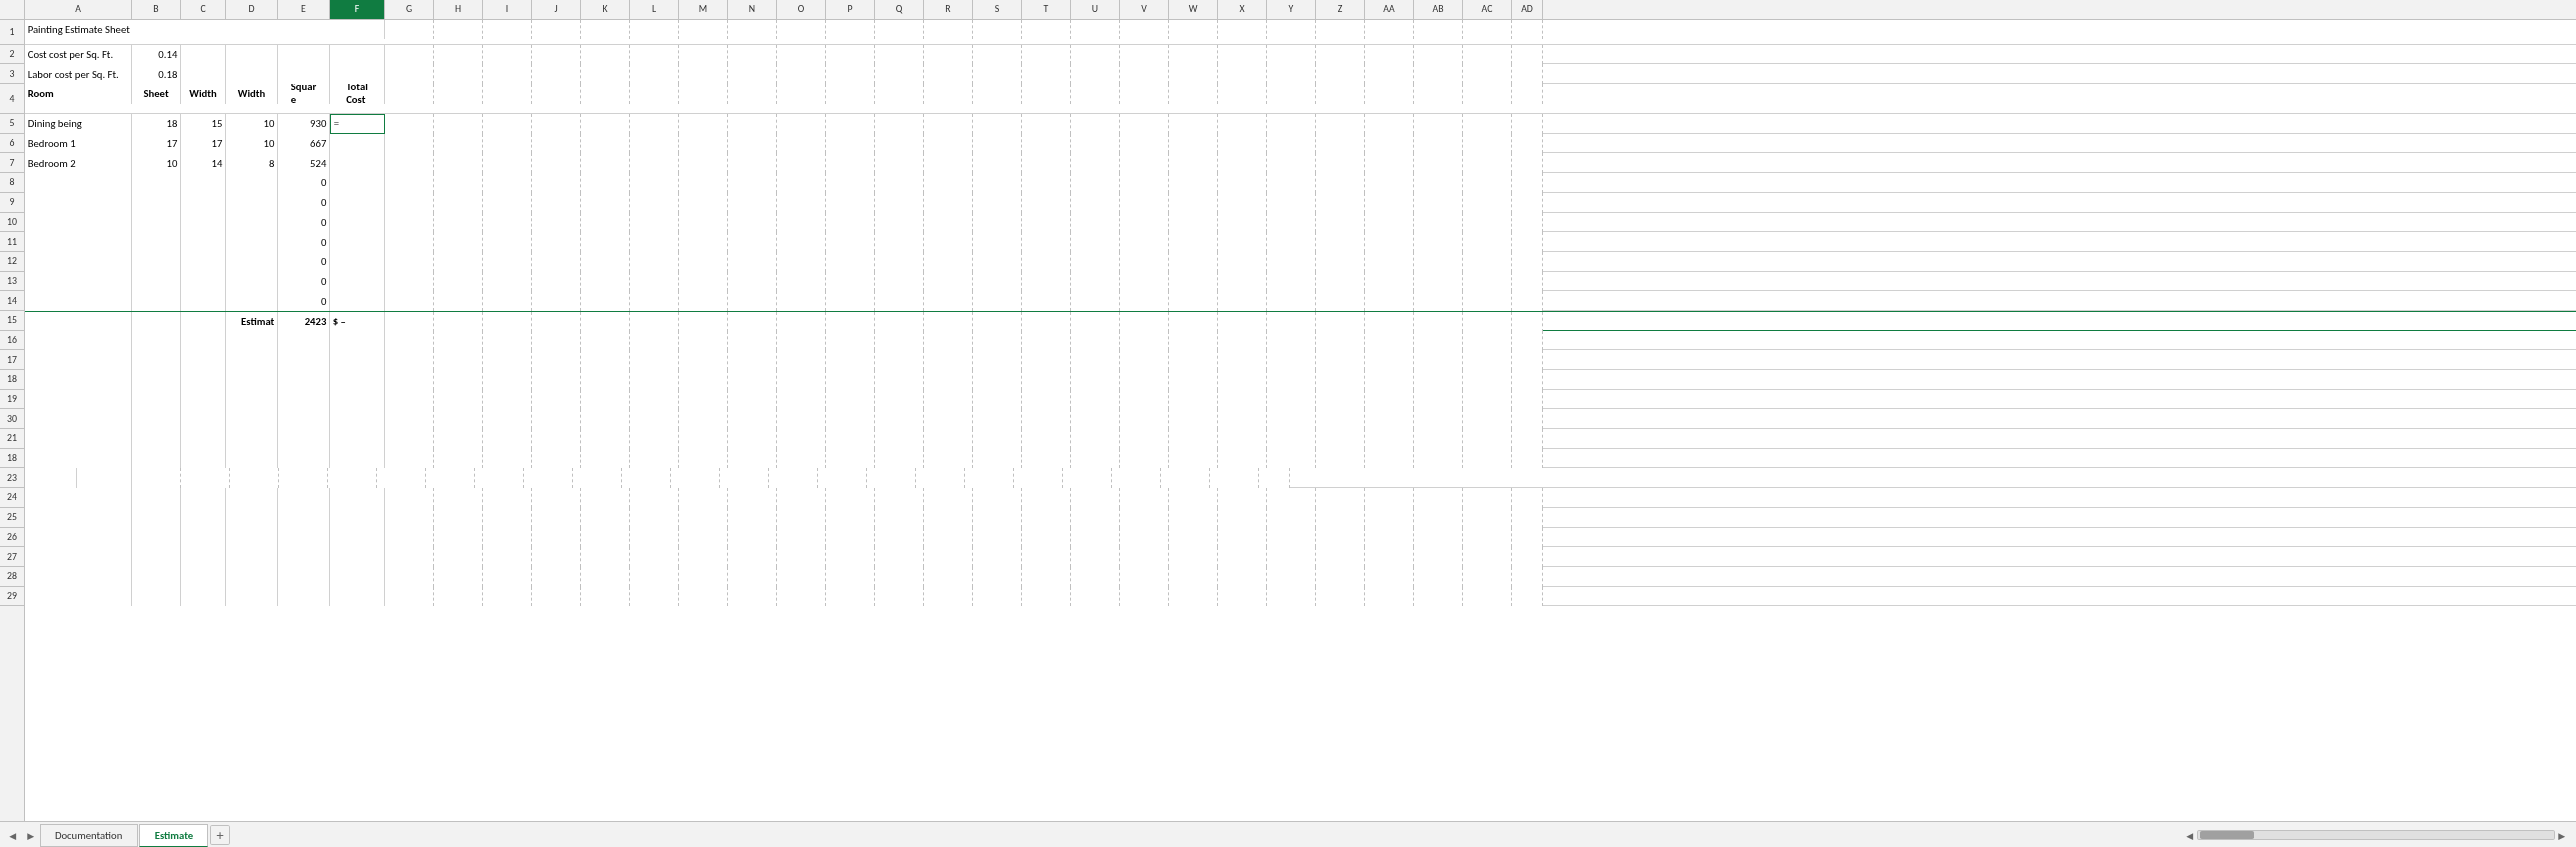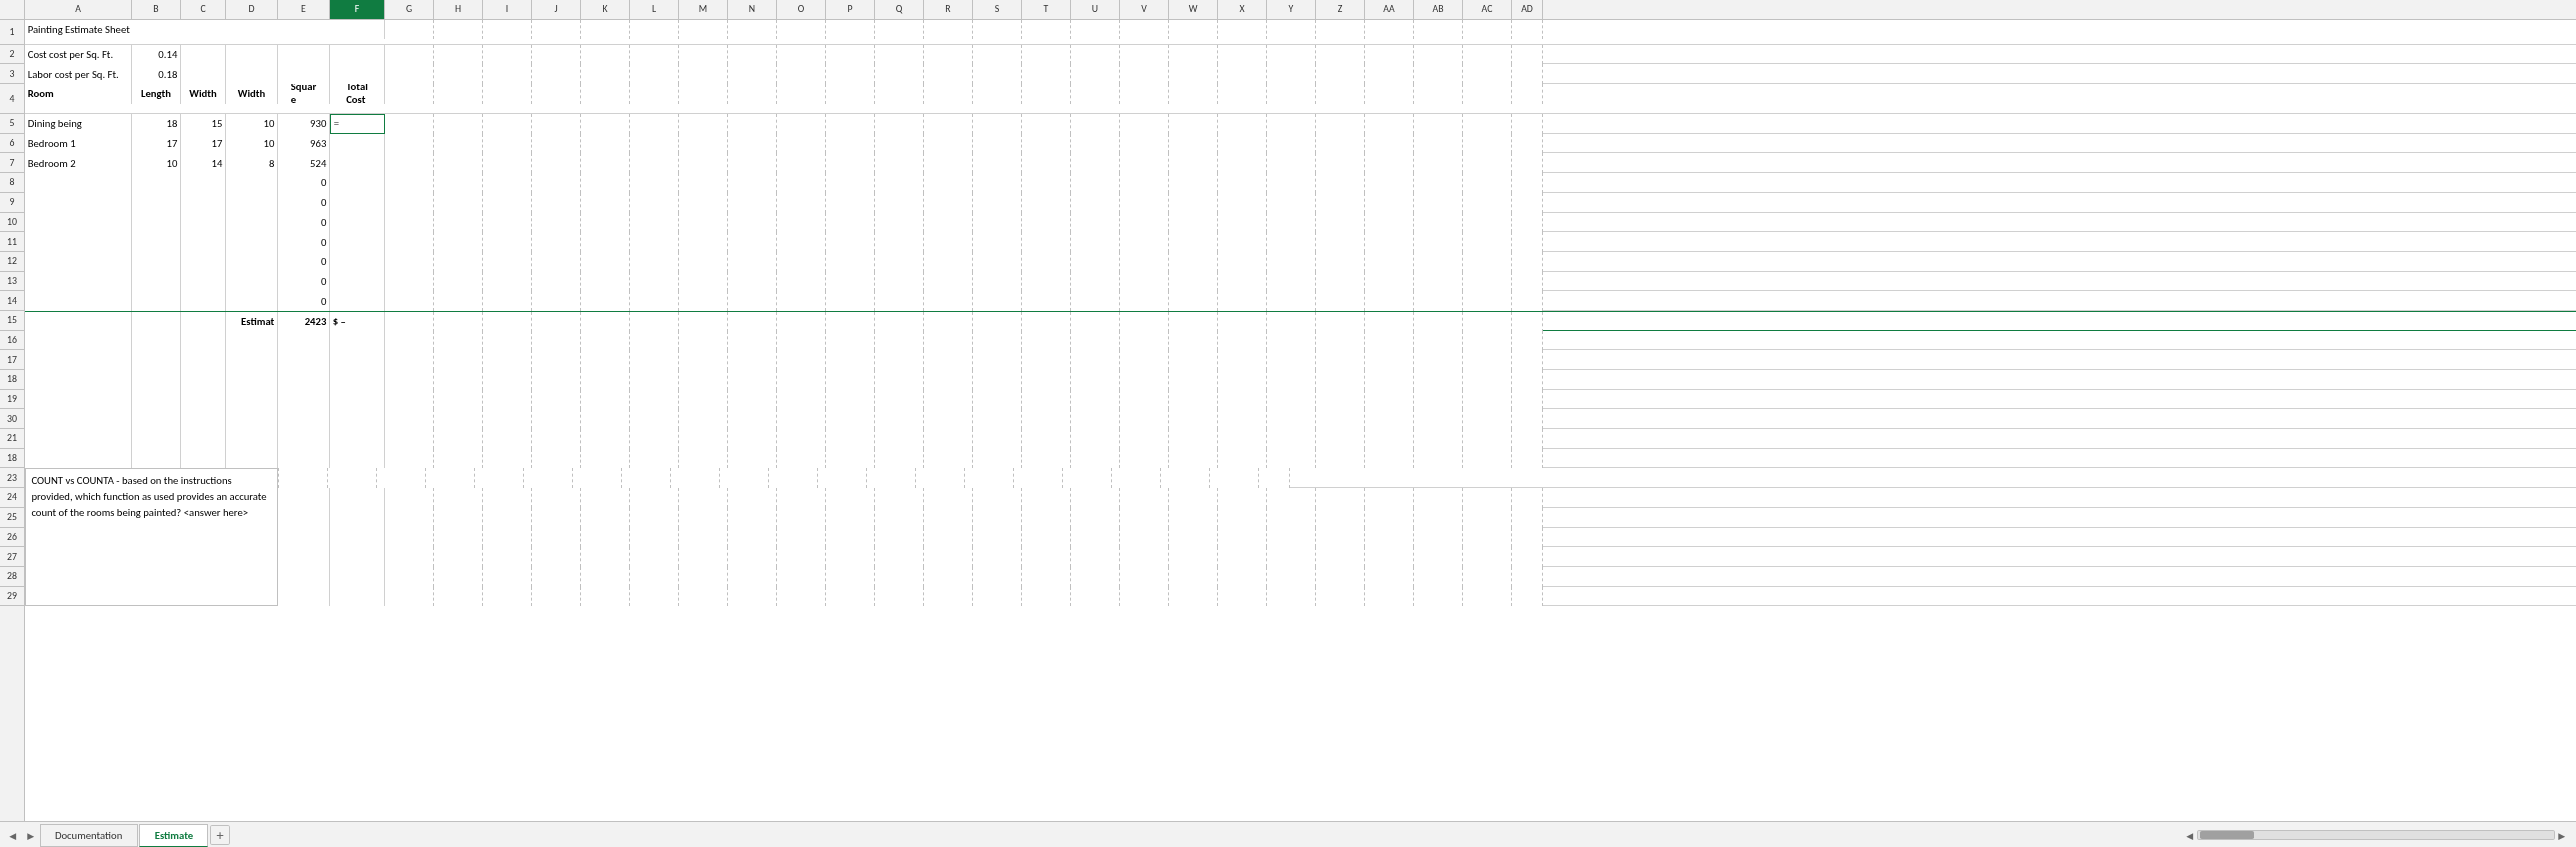--- a/index.html
+++ b/index.html
@@ -362,21 +362,21 @@
           <div class="cell" style="width: 49px; min-width: 49px; border-right: 0.9px dashed rgb(192, 192, 192);"></div>
           <div class="cell" style="width: 49px; min-width: 49px; border-right: 0.9px dashed rgb(192, 192, 192);"></div>
           <div class="cell" style="width: 49px; min-width: 49px; border-right: 0.9px dashed rgb(192, 192, 192);"></div>
           <div class="cell" style="width: 49px; min-width: 49px; border-right: 0.9px dashed rgb(192, 192, 192);"></div>
           <div class="cell" style="width: 49px; min-width: 49px; border-right: 0.9px dashed rgb(192, 192, 192);"></div>
           <div class="cell" style="width: 49px; min-width: 49px; border-right: 0.9px dashed rgb(192, 192, 192);"></div>
           <div class="cell" style="width: 31px; min-width: 31px; border-right: 0.9px dashed rgb(192, 192, 192);"></div>
         </div>
         <div class="grid-row" style="height: 30px; min-height: 30px;">
           <div class="cell bold" style="width: 107px; min-width: 107px;">Room</div>
-          <div class="cell bold center" style="width: 49px; min-width: 49px;">Length</div>
+          <div class="cell bold center" style="width: 49px; min-width: 49px;">Sheet</div>
           <div class="cell bold center" style="width: 45px; min-width: 45px;">Width</div>
           <div class="cell bold center" style="width: 52px; min-width: 52px;">Width</div>
           <div class="cell bold center" style="width: 52px; min-width: 52px; flex-direction: column; justify-content: center; align-items: center; display: flex; white-space: normal; line-height: 1.2;">Squar<br>e</div>
           <div class="cell bold center" style="width: 55px; min-width: 55px; flex-direction: column; justify-content: center; align-items: center; display: flex; white-space: normal; line-height: 1.2;">Total<br>Cost</div>
           <div class="cell" style="width: 49px; min-width: 49px; border-right: 0.9px dashed rgb(192, 192, 192);"></div>
           <div class="cell" style="width: 49px; min-width: 49px; border-right: 0.9px dashed rgb(192, 192, 192);"></div>
           <div class="cell" style="width: 49px; min-width: 49px; border-right: 0.9px dashed rgb(192, 192, 192);"></div>
           <div class="cell" style="width: 49px; min-width: 49px; border-right: 0.9px dashed rgb(192, 192, 192);"></div>
           <div class="cell" style="width: 49px; min-width: 49px; border-right: 0.9px dashed rgb(192, 192, 192);"></div>
           <div class="cell" style="width: 49px; min-width: 49px; border-right: 0.9px dashed rgb(192, 192, 192);"></div>
@@ -429,21 +429,21 @@
           <div class="cell" style="width: 49px; min-width: 49px; border-right: 0.9px dashed rgb(192, 192, 192);"></div>
           <div class="cell" style="width: 49px; min-width: 49px; border-right: 0.9px dashed rgb(192, 192, 192);"></div>
           <div class="cell" style="width: 49px; min-width: 49px; border-right: 0.9px dashed rgb(192, 192, 192);"></div>
           <div class="cell" style="width: 31px; min-width: 31px; border-right: 0.9px dashed rgb(192, 192, 192);"></div>
         </div>
         <div class="grid-row" style="height: 19.7px; min-height: 19.7px;">
           <div class="cell" style="width: 107px; min-width: 107px;">Bedroom 1</div>
           <div class="cell right" style="width: 49px; min-width: 49px;">17</div>
           <div class="cell right" style="width: 45px; min-width: 45px;">17</div>
           <div class="cell right" style="width: 52px; min-width: 52px;">10</div>
-          <div class="cell right" style="width: 52px; min-width: 52px;">963</div>
+          <div class="cell right" style="width: 52px; min-width: 52px;">667</div>
           <div class="cell" style="width: 55px; min-width: 55px;"></div>
           <div class="cell" style="width: 49px; min-width: 49px; border-right: 0.9px dashed rgb(192, 192, 192);"></div>
           <div class="cell" style="width: 49px; min-width: 49px; border-right: 0.9px dashed rgb(192, 192, 192);"></div>
           <div class="cell" style="width: 49px; min-width: 49px; border-right: 0.9px dashed rgb(192, 192, 192);"></div>
           <div class="cell" style="width: 49px; min-width: 49px; border-right: 0.9px dashed rgb(192, 192, 192);"></div>
           <div class="cell" style="width: 49px; min-width: 49px; border-right: 0.9px dashed rgb(192, 192, 192);"></div>
           <div class="cell" style="width: 49px; min-width: 49px; border-right: 0.9px dashed rgb(192, 192, 192);"></div>
           <div class="cell" style="width: 49px; min-width: 49px; border-right: 0.9px dashed rgb(192, 192, 192);"></div>
           <div class="cell" style="width: 49px; min-width: 49px; border-right: 0.9px dashed rgb(192, 192, 192);"></div>
           <div class="cell" style="width: 49px; min-width: 49px; border-right: 0.9px dashed rgb(192, 192, 192);"></div>
@@ -969,25 +969,20 @@
           <div class="cell" style="width: 49px; min-width: 49px; border-right: 0.9px dashed rgb(192, 192, 192);"></div>
           <div class="cell" style="width: 49px; min-width: 49px; border-right: 0.9px dashed rgb(192, 192, 192);"></div>
           <div class="cell" style="width: 49px; min-width: 49px; border-right: 0.9px dashed rgb(192, 192, 192);"></div>
           <div class="cell" style="width: 49px; min-width: 49px; border-right: 0.9px dashed rgb(192, 192, 192);"></div>
           <div class="cell" style="width: 49px; min-width: 49px; border-right: 0.9px dashed rgb(192, 192, 192);"></div>
           <div class="cell" style="width: 49px; min-width: 49px; border-right: 0.9px dashed rgb(192, 192, 192);"></div>
           <div class="cell" style="width: 49px; min-width: 49px; border-right: 0.9px dashed rgb(192, 192, 192);"></div>
           <div class="cell" style="width: 31px; min-width: 31px; border-right: 0.9px dashed rgb(192, 192, 192);"></div>
         </div>
         <div class="grid-row" style="height: 19.7px; min-height: 19.7px;">
-          <div class="cell" style="height: 138px; align-items: flex-start; white-space: normal; line-height: 1.5; padding: 3.6px 5.4px; border: 0.9px solid rgb(192, 192, 192); position: absolute; z-index: 5; background: rgb(255, 255, 255); overflow: visible; width: 253px; min-width: 253px;">COUNT vs COUNTA - based on the instructions provided, which
-function as used provides an accurate count of the rooms being
-painted?
-
-&lt;answer here&gt;</div>
           <div class="cell" style="width: 52px; min-width: 52px;"></div>
           <div class="cell" style="width: 55px; min-width: 55px;"></div>
           <div class="cell" style="width: 49px; min-width: 49px; border-right: 0.9px dashed rgb(192, 192, 192);"></div>
           <div class="cell" style="width: 49px; min-width: 49px; border-right: 0.9px dashed rgb(192, 192, 192);"></div>
           <div class="cell" style="width: 49px; min-width: 49px; border-right: 0.9px dashed rgb(192, 192, 192);"></div>
           <div class="cell" style="width: 49px; min-width: 49px; border-right: 0.9px dashed rgb(192, 192, 192);"></div>
           <div class="cell" style="width: 49px; min-width: 49px; border-right: 0.9px dashed rgb(192, 192, 192);"></div>
           <div class="cell" style="width: 49px; min-width: 49px; border-right: 0.9px dashed rgb(192, 192, 192);"></div>
           <div class="cell" style="width: 49px; min-width: 49px; border-right: 0.9px dashed rgb(192, 192, 192);"></div>
           <div class="cell" style="width: 49px; min-width: 49px; border-right: 0.9px dashed rgb(192, 192, 192);"></div>

